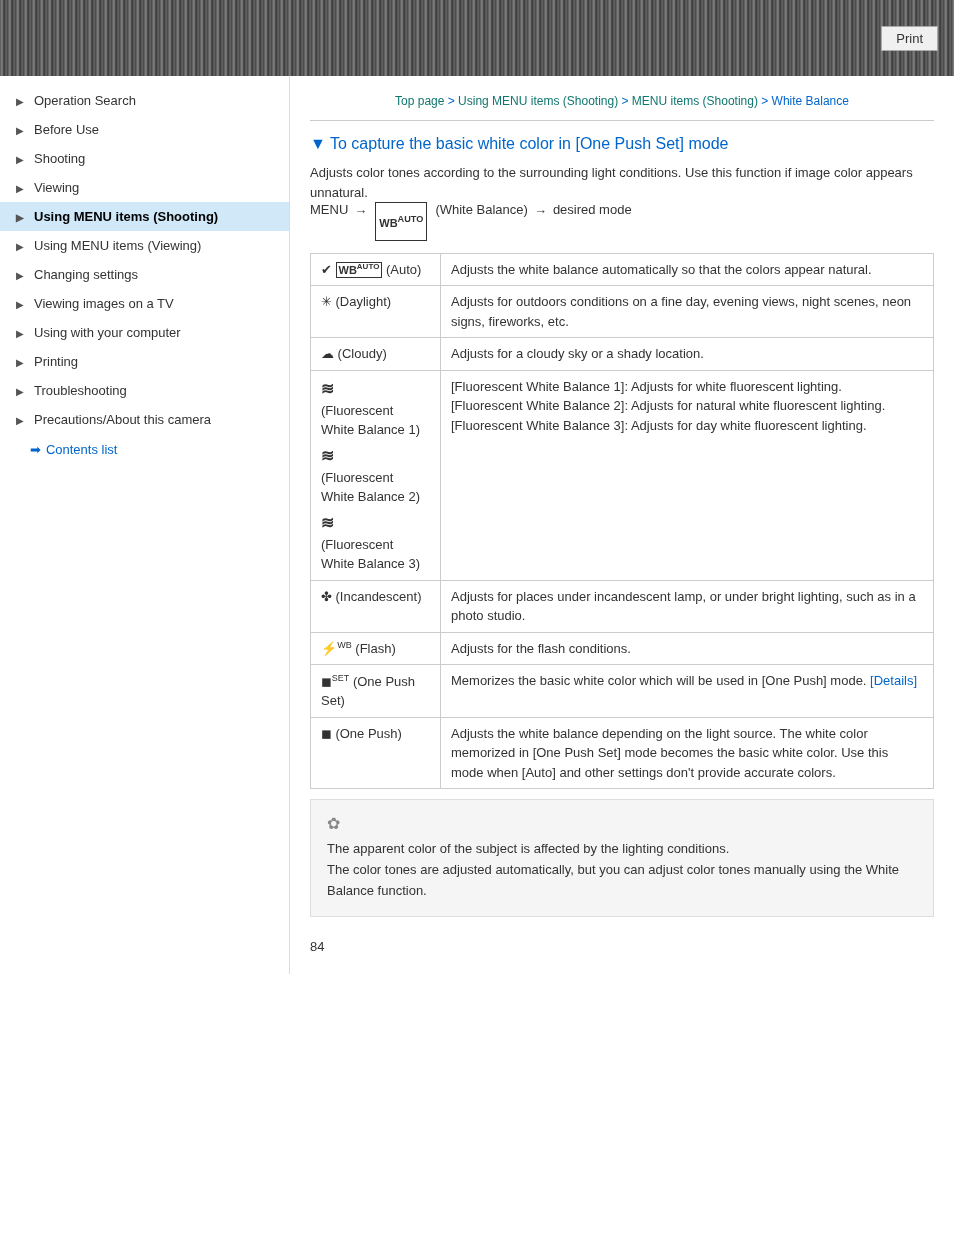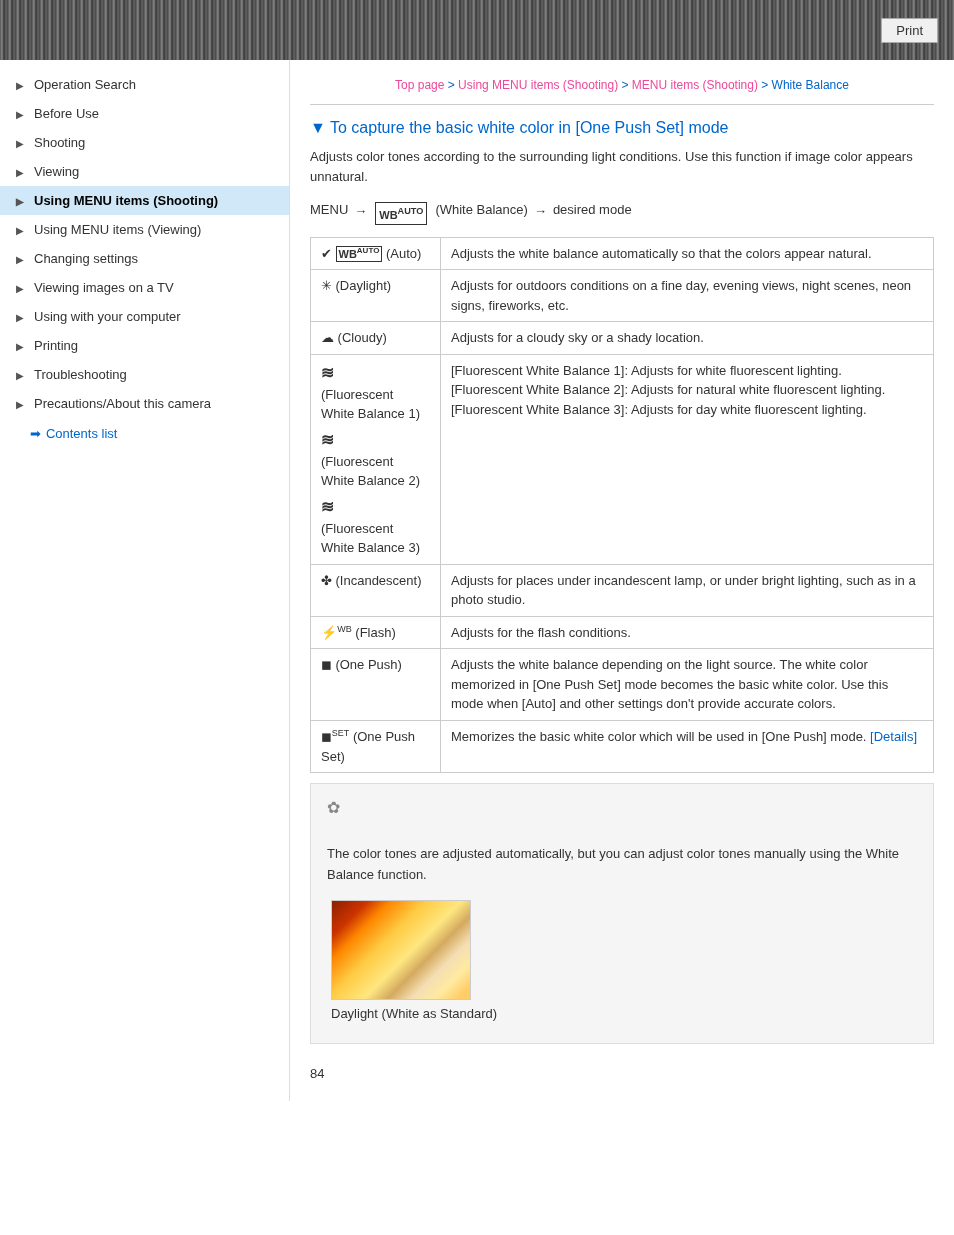--- a/index.html
+++ b/index.html
@@ -1,21 +1,21 @@
 <!DOCTYPE html>
 <html><head>
   <meta charset="utf-8">
   <style>
     * { margin: 0; padding: 0; box-sizing: border-box; }
     body { font-family: Arial, sans-serif; font-size: 13px; background: #fff; color: #333; width: 954px; }
 
     
     .header-bar {
       width: 100%;
-      height: 60px;
+      height: 76px;
       background: repeating-linear-gradient(90deg, #555 0px, #888 2px, #333 4px, #666 6px, #444 8px);
       position: relative;
       display: flex;
       align-items: center;
       justify-content: flex-end;
       padding-right: 16px;
     }
     .print-btn {
       background: #f0f0f0;
       border: 1px solid #aaa;
@@ -79,57 +79,57 @@
     }
 
     
     .breadcrumb {
       font-size: 12px;
       color: #0066cc;
       margin-bottom: 12px;
       margin-top: 8px;
       text-align: center;
     }
-    .breadcrumb a { color: #ec4899; text-decoration: none; }
+    .breadcrumb a { color: #0f766e; text-decoration: none; }
     .breadcrumb span { color: #0066cc; }
 
     .separator-line {
       border: none;
       border-top: 1px solid #ccc;
       margin: 8px 0 14px 0;
     }
 
     
     .section-heading {
       color: #0066cc;
       font-size: 16px;
       margin-bottom: 10px;
       font-weight: normal;
     }
 
     
     .intro-text {
       font-size: 13px;
-      margin-bottom: 16px;
+      margin-bottom: 0;
       line-height: 1.5;
     }
 
     .menu-path {
       font-size: 13px;
       margin-bottom: 12px;
       display: flex;
       align-items: flex-start;
       gap: 6px;
     }
     .wb-icon-inline {
       display: inline-block;
       font-size: 11px;
       font-weight: bold;
       border: 1px solid #333;
-      padding: 3px 3px;
+      padding: 11px 3px;
       margin: 0 2px;
     }
 
     
     .wb-table {
       width: 100%;
       border-collapse: collapse;
       margin-bottom: 4px;
       font-size: 13px;
     }
@@ -324,55 +324,42 @@
 
         <tr>
           <td>
             <span>⚡<sup style="font-size:9px;">WB</sup> (Flash)</span>
           </td>
           <td>Adjusts for the flash conditions.</td>
         </tr>
 
         <tr>
           <td>
-            <span>◼ (One Push)</span>
-          </td>
-          <td>Adjusts the white balance depending on the light source. The white color memorized in [One Push Set] mode becomes the basic white color. Use this mode when [Auto] and other settings don't provide accurate colors.</td>
-        </tr>
-
-        <tr>
-          <td>
             <span>◼<sup style="font-size:9px;">SET</sup> (One Push Set)</span>
           </td>
           <td>
             Memorizes the basic white color which will be used in [One Push] mode.
             <a href="#" class="details-link">[Details]</a>
           </td>
+        </tr>
+
+        <tr>
+          <td>
+            <span>◼ (One Push)</span>
+          </td>
+          <td>Adjusts the white balance depending on the light source. The white color memorized in [One Push Set] mode becomes the basic white color. Use this mode when [Auto] and other settings don't provide accurate colors.</td>
         </tr>
       </tbody>
     </table>
 
     <div class="tip-box">
       <div class="tip-icon">✿</div>
       <div class="tip-text">
-        <br>
+        <span>The apparent color of the subject is affected by the lighting conditions.</span><br>
         <span>The color tones are adjusted automatically, but you can adjust color tones manually using the White Balance function.</span>
       </div>
 
-      <div class="img-container">
-        <div class="food-img" style="
-          background: linear-gradient(
-            135deg,
-            #8B2000 0%, #cc3300 15%,
-            #ff8800 25%, #ffcc44 40%,
-            #ffe680 55%, #d4aa60 65%,
-            #f5deb3 75%, #ffeaa0 85%,
-            #ffcc66 95%
-          );
-        "></div>
-        <div class="img-caption">Daylight (White as Standard)</div>
-      </div>
     </div>
 
     <div class="page-number">84</div>
 
   </div>
 </div>
 
 </body></html>

